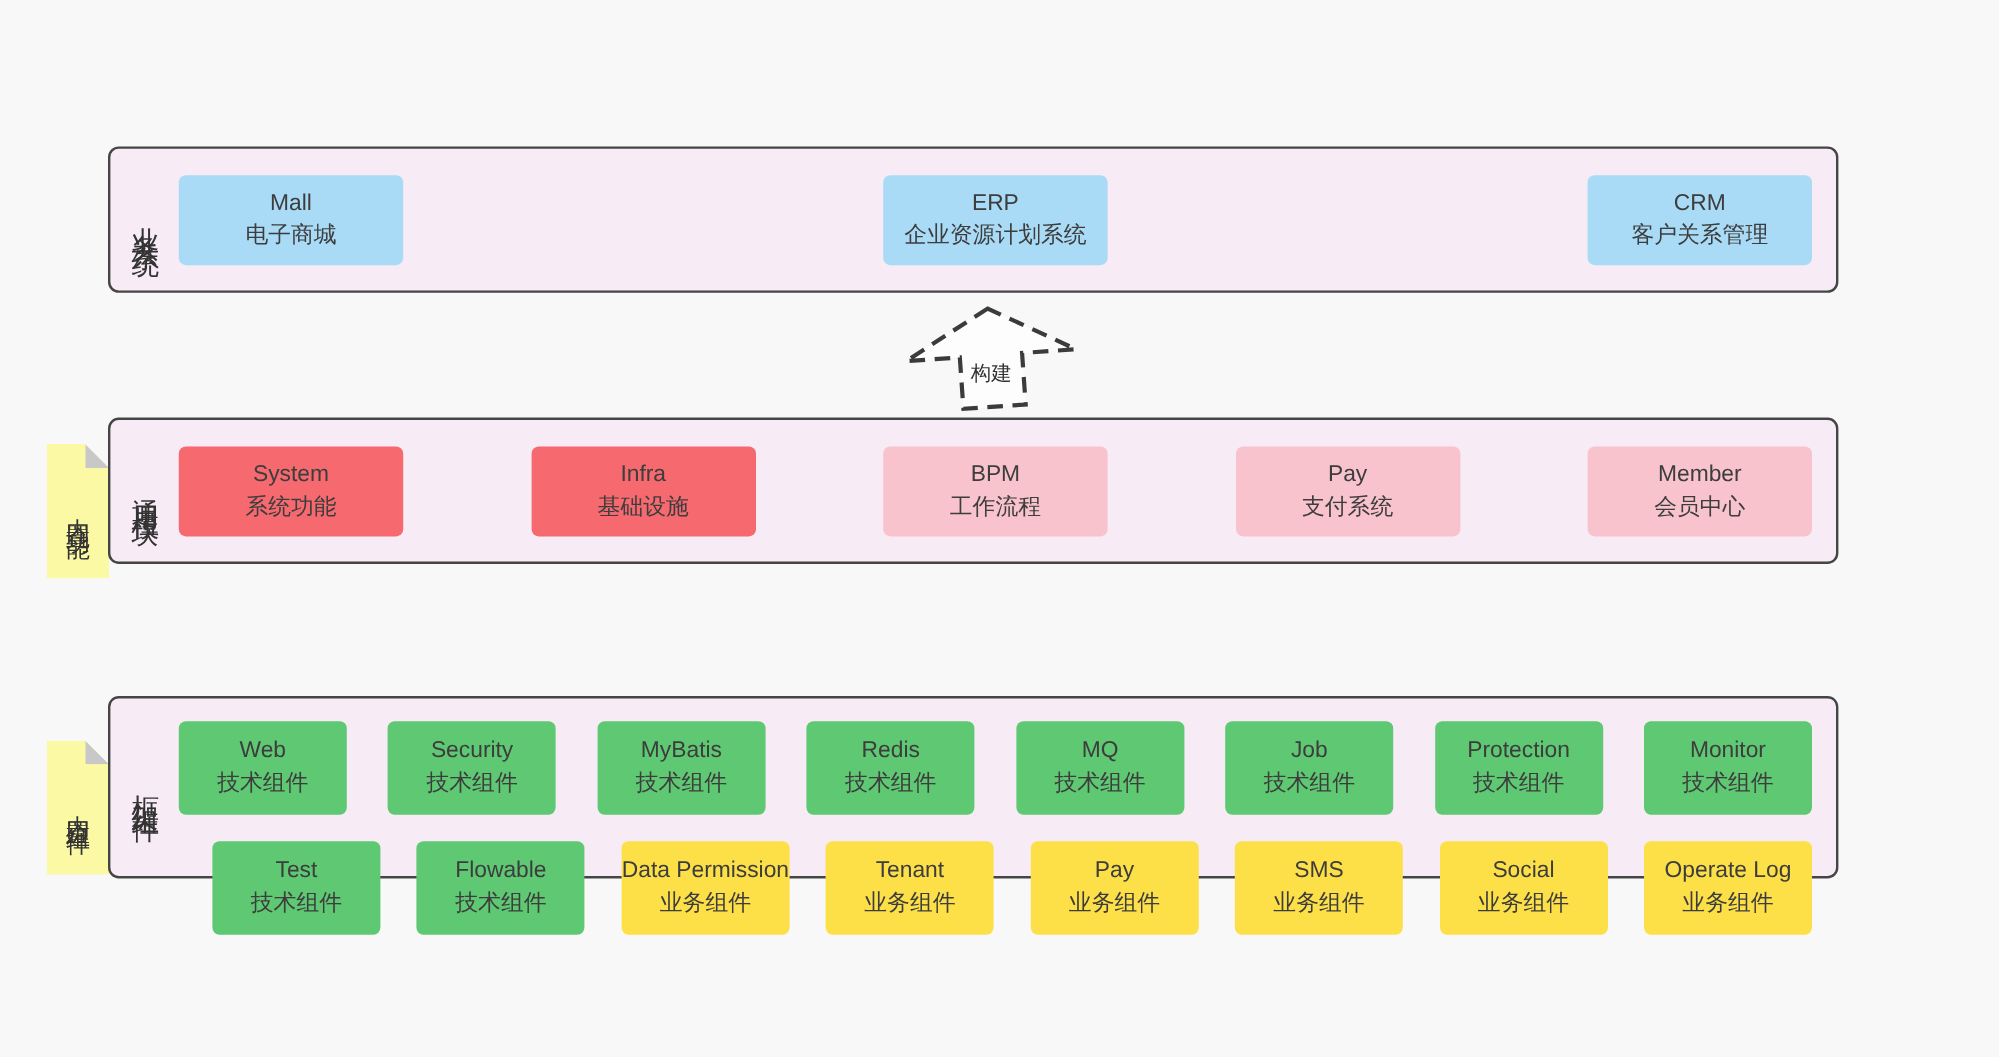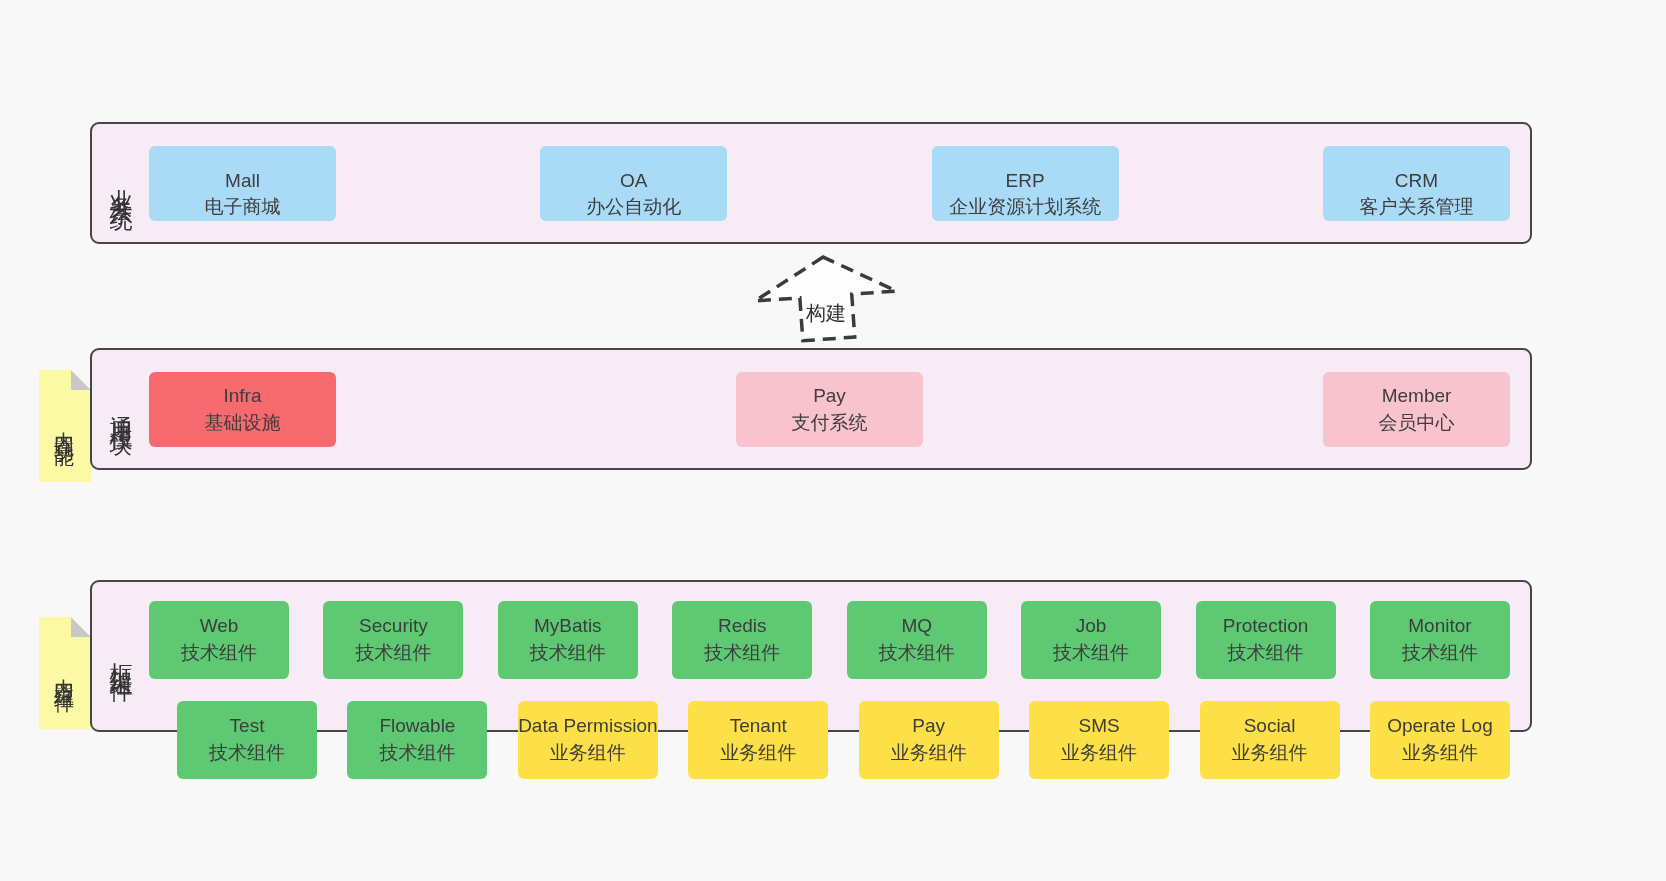--- a/index.html
+++ b/index.html
@@ -64,21 +64,21 @@
     justify-content: center;
     text-align: center;
     border-radius: 6px;
     font-size: 19px;
     line-height: 1.4;
     color: #3d3d3d;
   }
   .w-lg { width: 187px; }
   .w-sm { width: 140px; }
 
-  .blue       { background: #a9dbf7; justify-content: flex-end; }
+  .blue       { background: #a9dbf7; }
   .red        { background: #f5696f; }
   .pink       { background: #f9c3cd; }
   .green      { background: #5ec873; }
   .lightgreen { background: #fde047; }
 
   
   .note {
     position: absolute;
     left: 39px;
     width: 52px;
@@ -118,42 +118,38 @@
     height: 90px;
   }
   .arrow1 { left: 751px; top: 254px; }
   .arrow2 { left: 765px; top: 486px; }
   .arrow svg { display: block; transform: rotate(-4deg); }
   .arrow .arrow-label {
     position: absolute;
     left: 50%;
     top: 46px;
     transform: translateX(-50%);
-    font-size: 20px;
+    font-size: 17px;
     color: #333;
     white-space: nowrap;
   }
 </style>
 </head>
 <body>
 
 <div class="canvas">
 
   <section class="layer layer1">
     <div class="layer-label">
       <span>业务系统</span>
     </div>
     <div class="boxes-row">
       <div class="box blue w-lg">
         <span>Mall</span>
         <span>电子商城</span>
-      </div>
-      <div class="box blue w-lg">
-        <span>OA</span>
-        <span>办公自动化</span>
       </div>
       <div class="box blue w-lg">
         <span>ERP</span>
         <span>企业资源计划系统</span>
       </div>
       <div class="box blue w-lg">
         <span>CRM</span>
         <span>客户关系管理</span>
       </div>
     </div>
@@ -170,22 +166,30 @@
     <span class="fold"></span>
     <span class="note-text">内置功能</span>
   </div>
 
   <section class="layer layer2">
     <div class="layer-label">
       <span>通用模块</span>
     </div>
     <div class="boxes-row">
       <div class="box red w-lg">
+        <span>System</span>
+        <span>系统功能</span>
+      </div>
+      <div class="box red w-lg">
         <span>Infra</span>
         <span>基础设施</span>
+      </div>
+      <div class="box pink w-lg">
+        <span>BPM</span>
+        <span>工作流程</span>
       </div>
       <div class="box pink w-lg">
         <span>Pay</span>
         <span>支付系统</span>
       </div>
       <div class="box pink w-lg">
         <span>Member</span>
         <span>会员中心</span>
       </div>
     </div>

